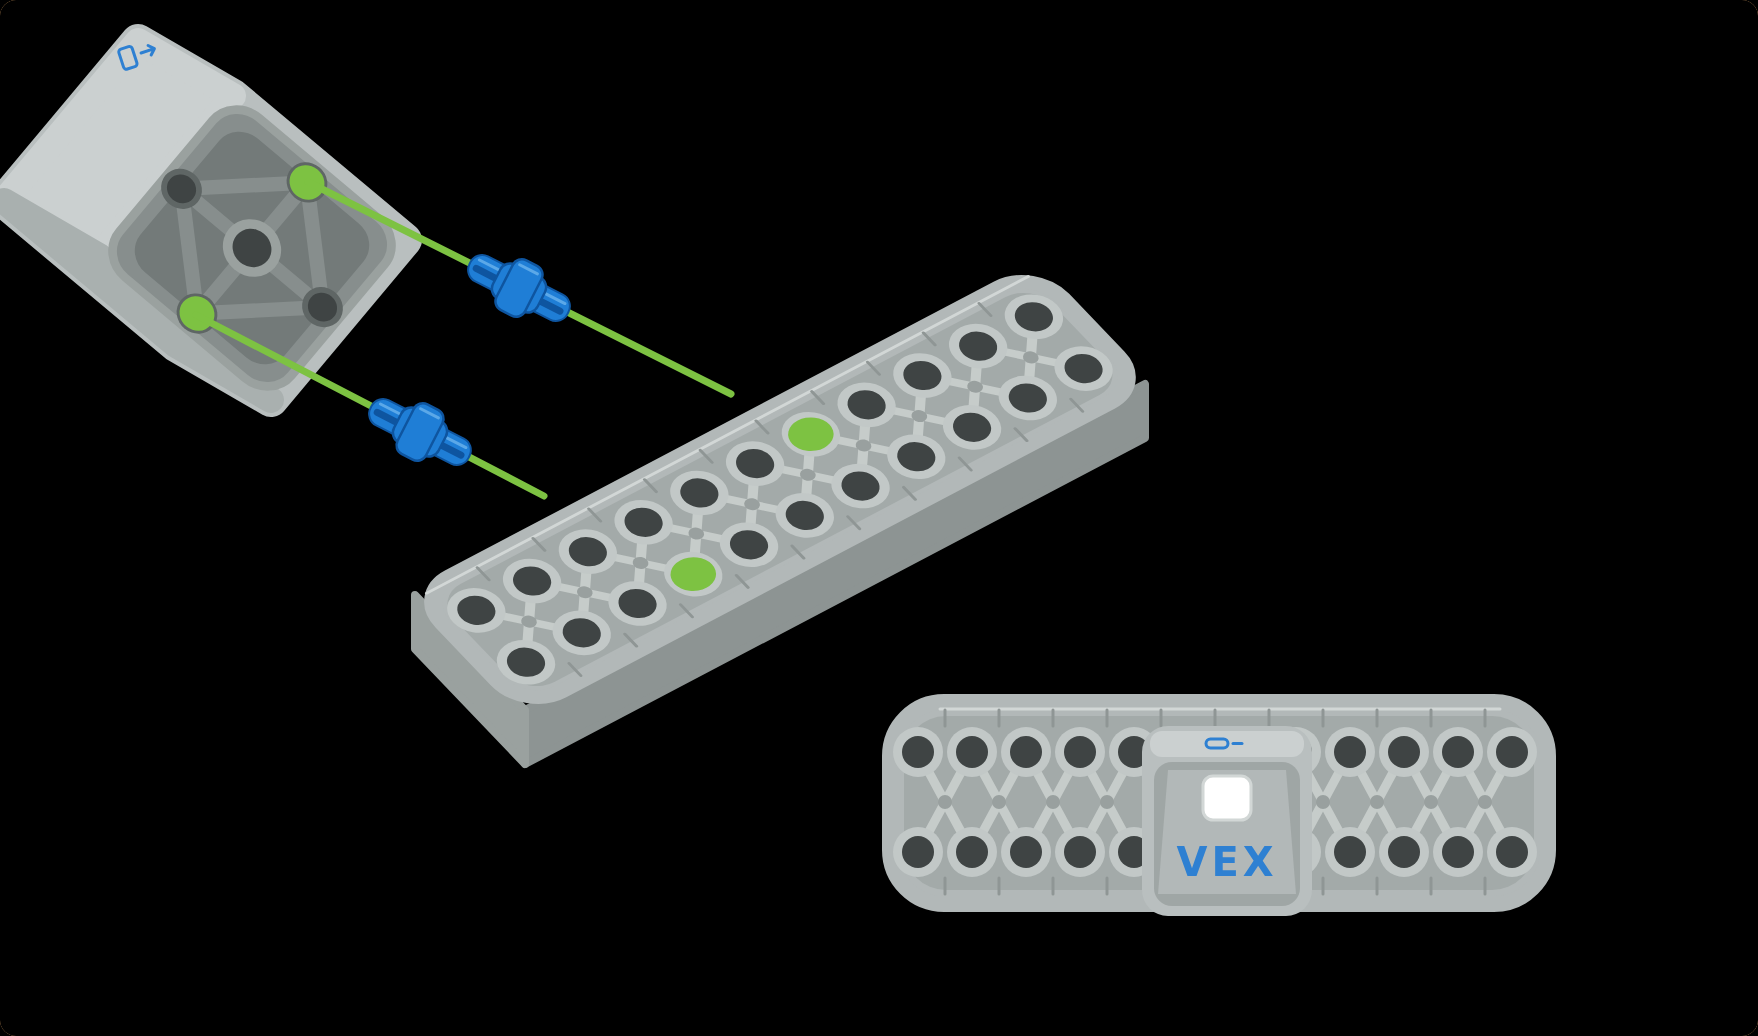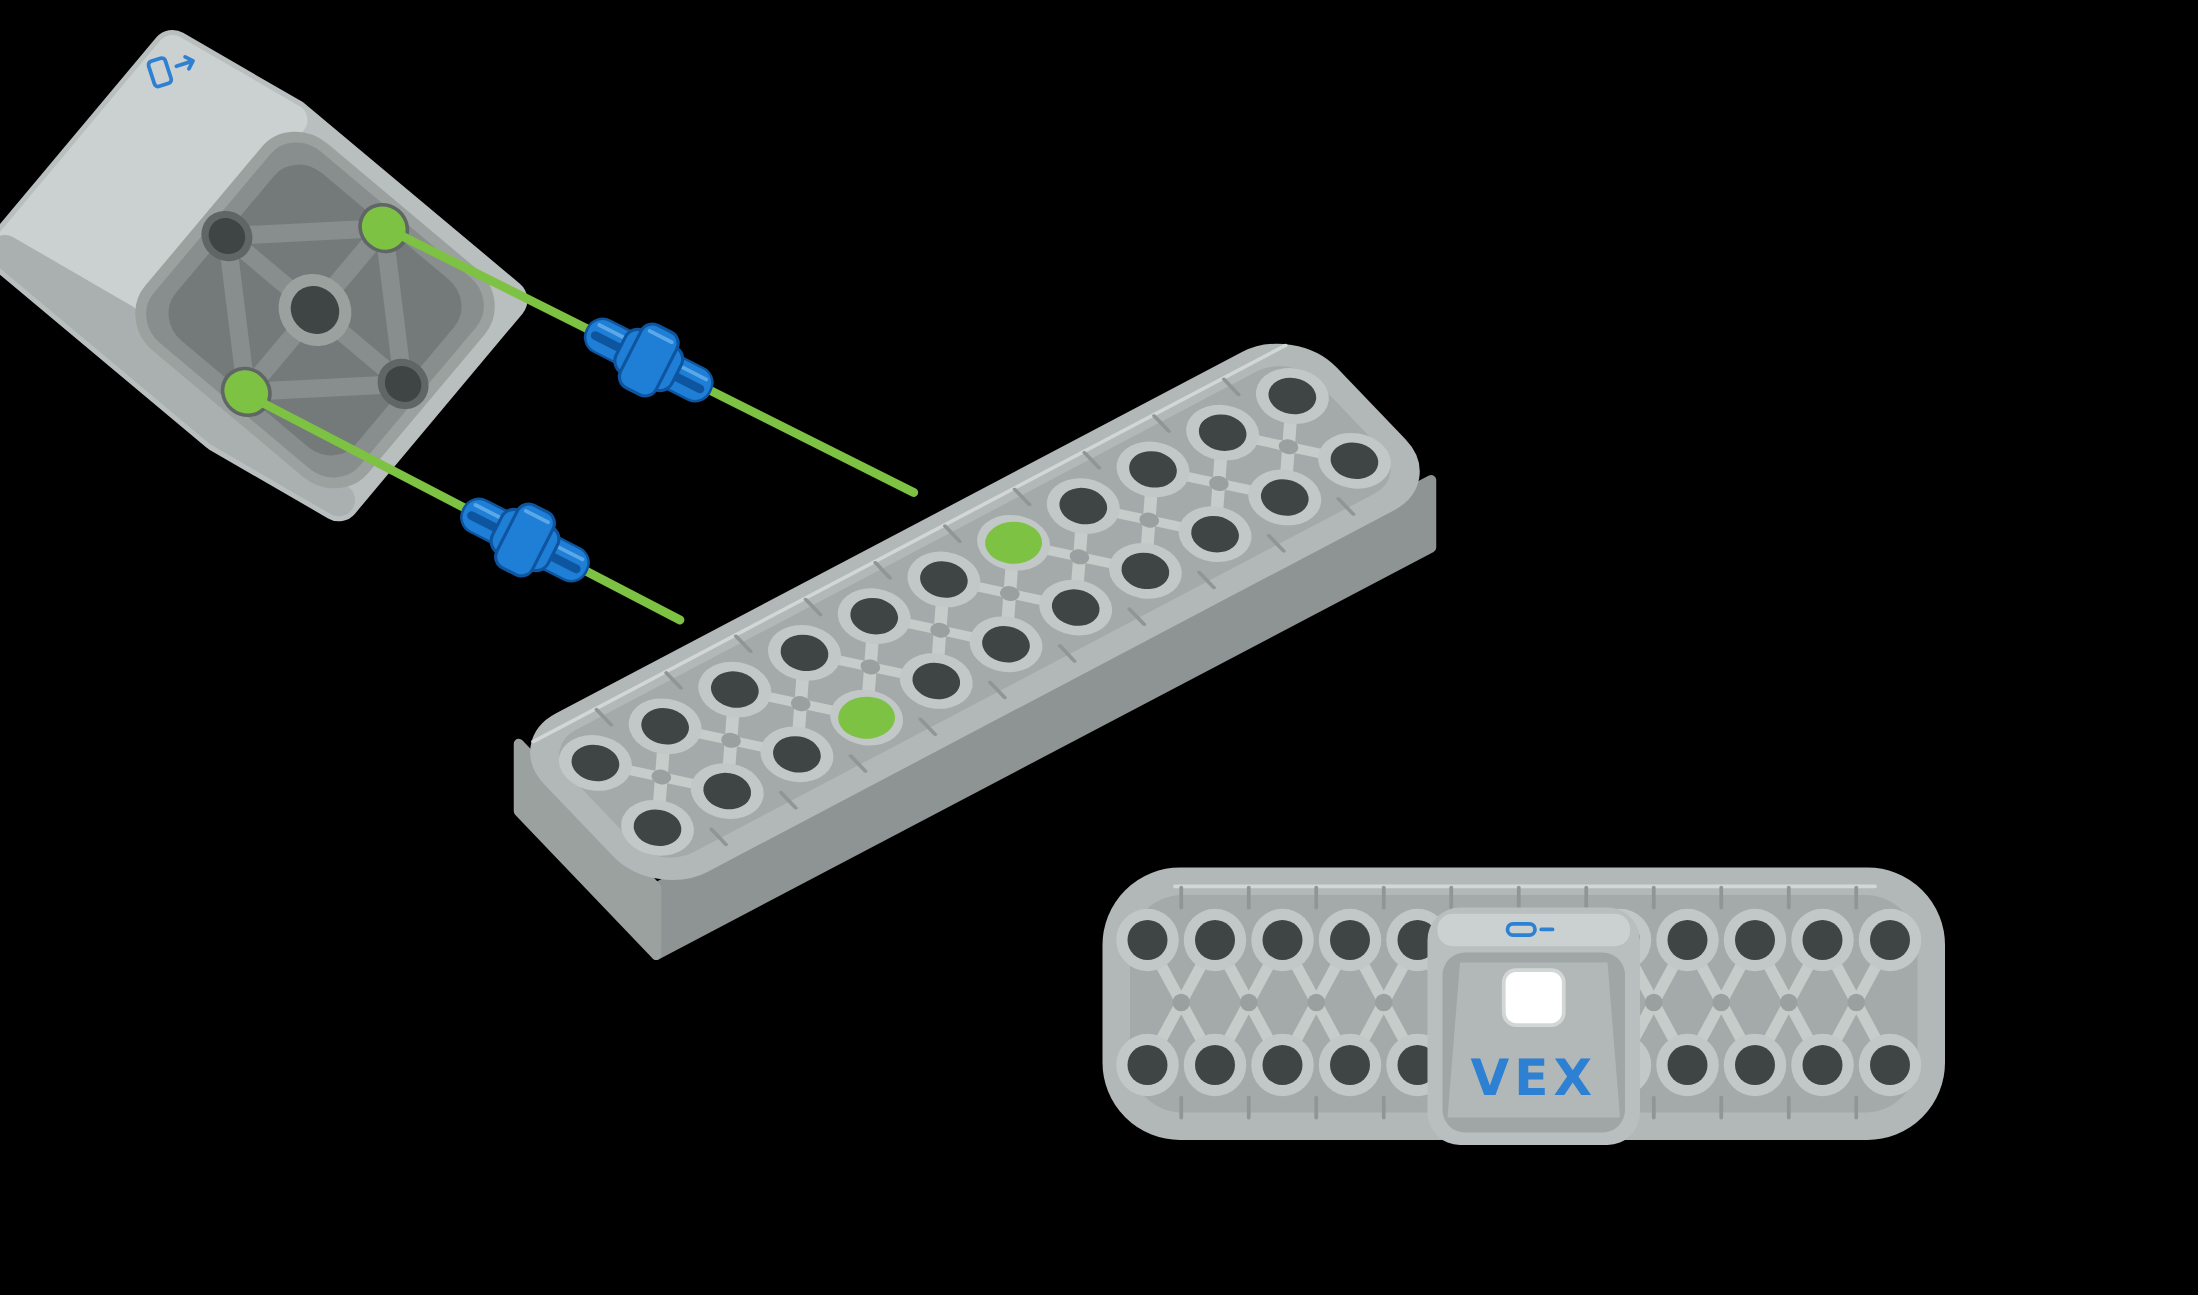--- a/index.html
+++ b/index.html
@@ -1,16 +1,16 @@
 <!DOCTYPE html>
 <html style="--background: #000000; --highlight-green: #7dc242; --pin-blue: #1f7ed6; --pin-blue-dark: #0e55a0; --pin-blue-light: #66b0ec; --logo-blue: #2e80d2; --led-white: #ffffff; --body-light: #b9bfbf; --body-lighter: #cbd0d0; --body-mid: #a9b0af; --body-base: #b2b8b8; --recess: #a3aaa9; --plate-rim: #9aa19f; --face-dark: #878e8d; --face-recess: #737a79; --hole-rim: #5f6665; --hole-dark: #3f4444; --ring-light: #c2c8c7; --web-light: #c6ccca; --hub: #99a09f; --groove: #8f9695; --side-dark: #8d9493; --end-face: #9aa19f; --edge-highlight: #d2d7d6; --sensor-face: #9fa6a5;"><head>
 <meta charset="utf-8">
 <style>
   html,body{margin:0;padding:0;background:#000;}
-  .stage{position:relative;width:1758px;height:1036px;overflow:hidden;background:#fdba74;}
+  .stage{position:relative;width:1758px;height:1036px;overflow:hidden;background:#fdba74;border-radius:16px;}
   svg{display:block;}
   .bg{fill:var(--background,#000);}
 
   
   .cube-body{fill:var(--body-light);stroke:var(--body-light);stroke-width:34;stroke-linejoin:round;}
   .cube-top{fill:var(--body-lighter);stroke:var(--body-lighter);stroke-width:26;stroke-linejoin:round;}
   .cube-left{fill:var(--body-mid);stroke:var(--body-mid);stroke-width:26;stroke-linejoin:round;}
   .face-plate{fill:var(--face-dark);stroke:var(--plate-rim);stroke-width:9;}
   .face-recess{fill:var(--face-recess);}
   .face-ridge{stroke:var(--face-dark);stroke-width:15;stroke-linecap:round;fill:none;}

